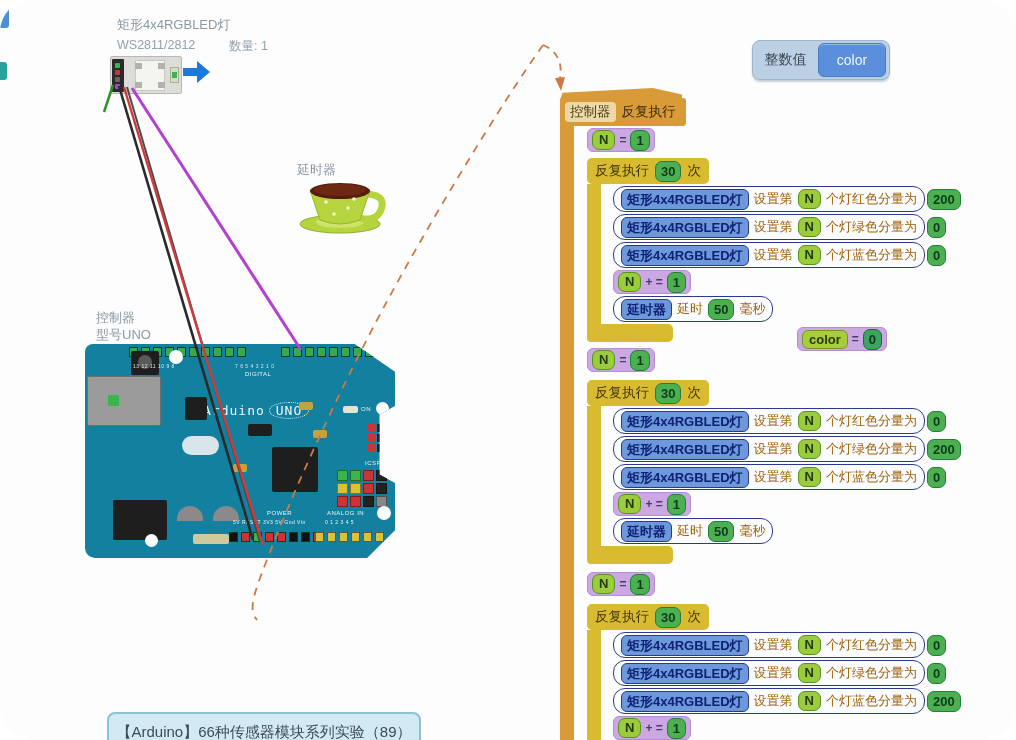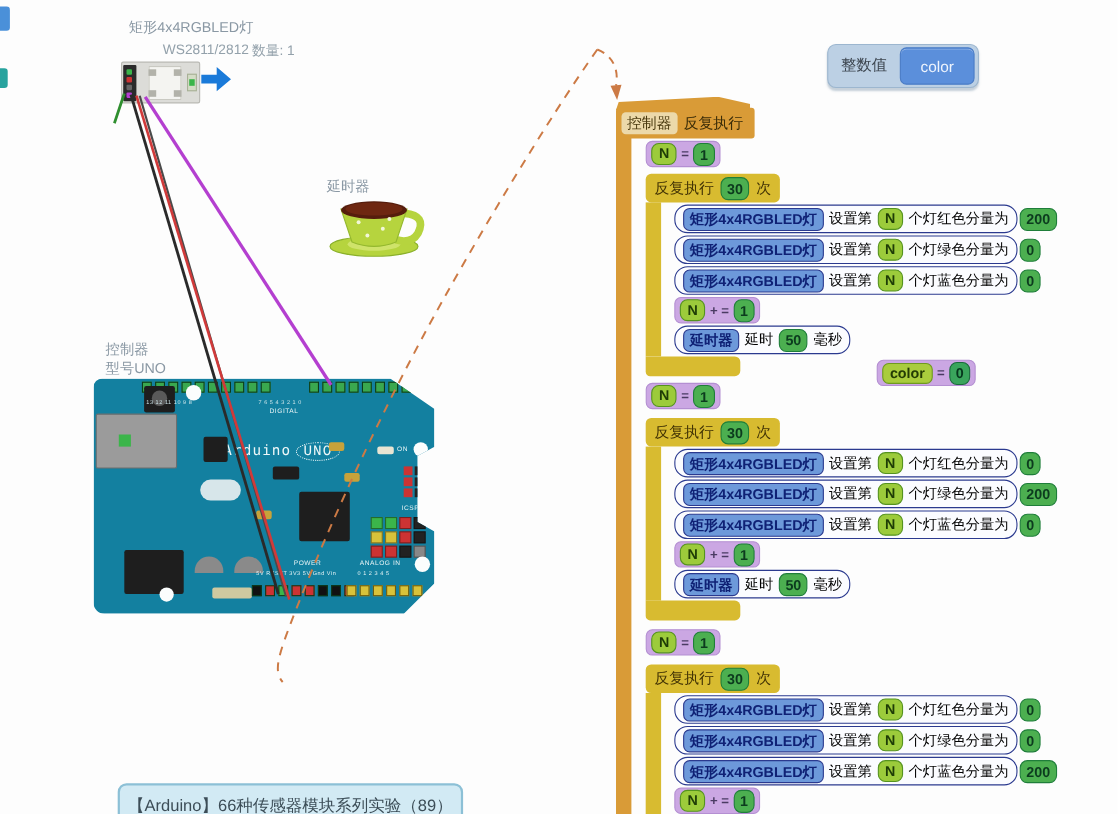--- a/index.html
+++ b/index.html
@@ -1,18 +1,18 @@
 <!DOCTYPE html>
 <html><head>
 <meta charset="utf-8">
 <style>
   * { margin:0; padding:0; box-sizing:border-box; }
   html,body { width:1016px; height:740px; background:#ffffff; overflow:hidden;
               font-family:"Liberation Sans", sans-serif; }
-  #stage { position:relative; width:1016px; height:740px; background:#fdfdfd; overflow:hidden; }
+  #stage { position:relative; width:1016px; height:740px; background:#fdfdfd; overflow:hidden;border-radius:32px; }
 
   
   .gray-label { position:absolute; color:#8a98a4; font-size:13px; white-space:nowrap; }
   .gray-label.small { font-size:12.5px; color:#93a1ab; }
 
   
   .frag-blue { position:absolute; left:0; top:6px; width:9px; height:22px; background:#4a90d9; border-radius:0 3px 3px 0; }
   .frag-teal { position:absolute; left:0; top:62px; width:7px; height:18px; background:#28a39e; border-radius:0 3px 3px 0; }
 
   
@@ -39,21 +39,21 @@
   .footer { position:absolute; left:107px; top:712px; width:314px; height:40px;
             background:#d2eaf4; border:2px solid #8cc0d6; border-radius:8px;
             color:#3c4d57; font-size:15px; display:flex; justify-content:center; padding-top:9px; }
 
   
   .board { position:absolute; left:85px; top:344px; width:310px; height:214px;
            background:#1380a0; border-radius:8px 4px 4px 10px;
            clip-path:polygon(0 0,87% 0,100% 13%,100% 29%,95% 33%,95% 61%,100% 65%,100% 87%,91% 100%,0 100%); }
   .board .silk { position:absolute; color:#e8f4f6; font-size:6px; letter-spacing:.5px; white-space:nowrap; }
   .board .brand { font-family:"DejaVu Sans Mono", monospace; font-size:13px; color:#eef7f8; letter-spacing:1px; }
-  .board .uno-oval { border:1px dotted #eef7f8; border-radius:50%; padding:0 6px; margin-left:4px;font-family:Liberation Mono, monospace; }
+  .board .uno-oval { border:1px dotted #eef7f8; border-radius:50%; padding:0 6px; margin-left:4px; }
   .pinrow { position:absolute; display:flex; gap:3px; }
   .pinrow i { display:block; width:9px; height:10px; background:#3aa84f; border:1px solid #0c3b1a; }
   .pinrow.yellow i { background:#d8c23a; border-color:#6b5c10; }
   .chip { position:absolute; background:#1e1e1e; border-radius:2px; }
   .hole { position:absolute; background:#fbfdfd; border-radius:50%; }
   .grid3 { position:absolute; display:grid; grid-template-columns:repeat(4,11px); gap:2px; }
   .grid3 i { width:11px; height:11px; display:block; border:1px solid rgba(0,0,0,.4); }
   .icsp { position:absolute; display:grid; grid-template-columns:repeat(2,8px); gap:2px; }
   .icsp i { width:8px; height:8px; display:block; }
 
@@ -83,38 +83,38 @@
   .repeat { display:flex; flex-direction:column; align-items:flex-start; }
   .repeat-header { background:#d8bb30; border-radius:5px; padding:2px 8px; height:26px;
                    display:inline-flex; align-items:center; gap:6px; color:#433405; font-size:13.5px; white-space:nowrap; }
   .repeat-body { border-left:14px solid #d8bb30; padding:2px 0 2px 12px;
                  display:flex; flex-direction:column; align-items:flex-start; gap:2px; }
   .repeat-cap { width:86px; height:18px; background:#d8bb30; border-radius:0 5px 5px 4px; }
 
   .stmt-row { display:flex; align-items:center; gap:2px; }
   .stmt { background:#fbfcff; border:1.6px solid #2b3a8f; border-radius:12px; height:26px;
           display:inline-flex; align-items:center; gap:5px; padding:0 7px; white-space:nowrap; }
-  .stmt .txt { font-size:13px; color:#000000; }
+  .stmt .txt { font-size:13px; color:#a16207; }
   .devbox { background:#6d99da; border:1.5px solid #2b3a8f; border-radius:6px;
             padding:0 5px; font-size:13px; font-weight:bold; color:#0f2175; line-height:19px; white-space:nowrap; }
 
   .color-assign { position:absolute; left:797px; top:327px; }
 
   svg.overlay { position:absolute; left:0; top:0; pointer-events:none; }
 </style>
 </head>
 <body>
 
 <div id="stage">
 
   <div class="frag-blue"></div>
   <div class="frag-teal"></div>
 
   <div class="gray-label" style="left:117px; top:16px;">矩形4x4RGBLED灯</div>
-  <div class="gray-label small" style="left:117px; top:38px;margin-left:31px;">WS2811/2812</div>
+  <div class="gray-label small" style="left:117px; top:38px;">WS2811/2812</div>
   <div class="gray-label small" style="left:229px; top:38px;">数量: 1</div>
 
   <div class="module">
     <div class="led">
       <span class="pad" style="left:-1px; top:2px;"></span>
         <span class="pad" style="right:-1px; top:2px;"></span>
       <span class="pad" style="left:-1px; bottom:2px;"></span>
         <span class="pad" style="right:-1px; bottom:2px;"></span>
     </div>
     <div class="conn">

